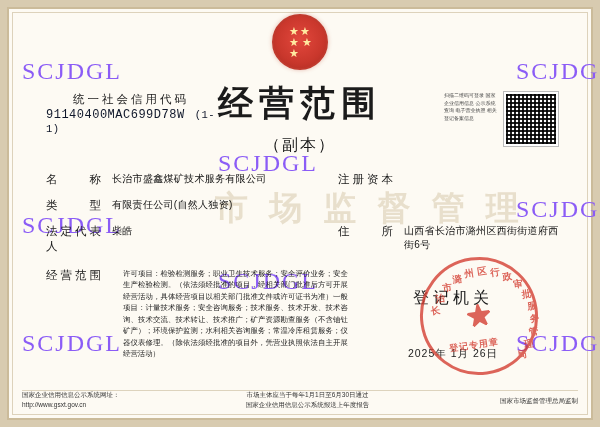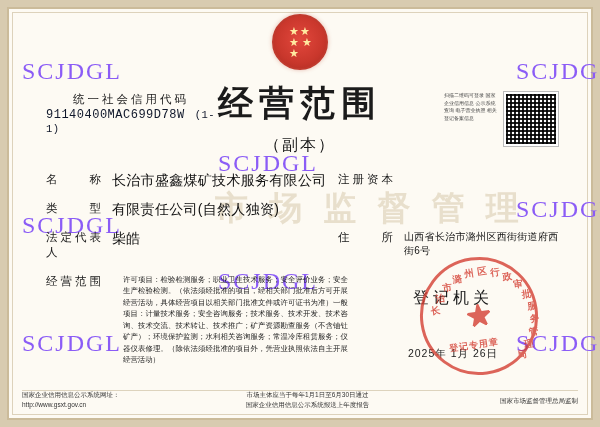--- a/index.html
+++ b/index.html
@@ -133,21 +133,21 @@
   .col-left { width: 292px; display: flex; }
   .col-right { flex: 1; display: flex; }
   .flabel {
     width: 66px;
     flex: none;
     font-size: 11.5px;
     color: #1b1b1b;
     letter-spacing: 3px;
   }
   .fvalue {
-    font-size: 14px;
+    font-size: 10px;
     color: #111;
     letter-spacing: .3px;
   }
   .fvalue.small { font-size: 10px; }
   
   .scope-row { display: flex; margin-top: 14px; gap: 11px; }
   .scope-label {
     width: 66px; flex: none;
     font-size: 11.5px; letter-spacing: 3px; color: #1b1b1b;
   }

